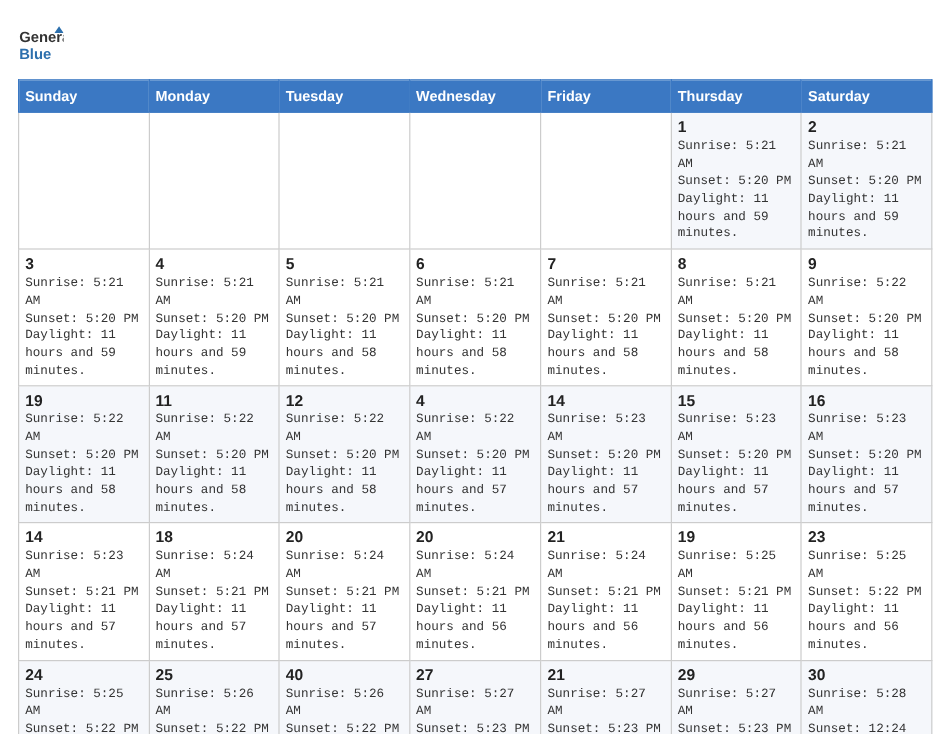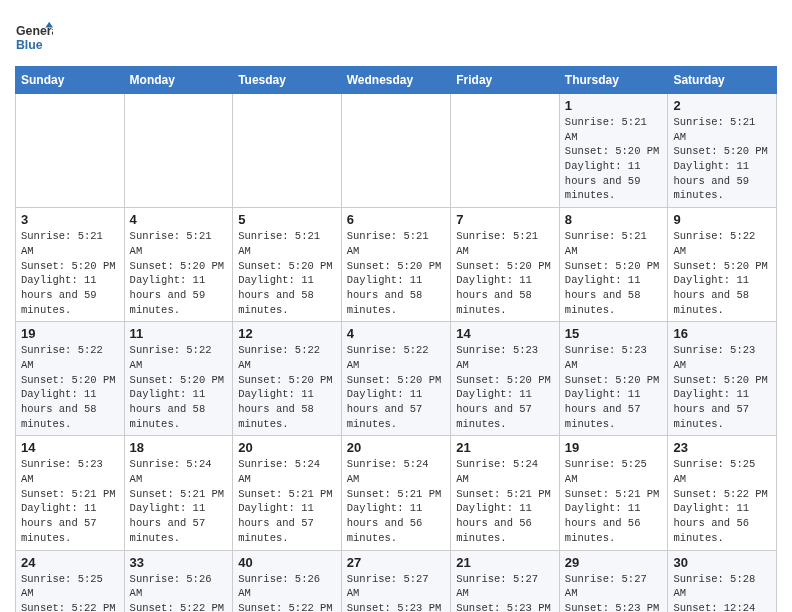--- a/index.html
+++ b/index.html
@@ -277,21 +277,21 @@
           </td>
         </tr>
         <tr>
           <td>
             <div class="day-number">24</div>
             <div class="day-detail" style="white-space: pre-line;">Sunrise: 5:25 AM
 Sunset: 5:22 PM
 Daylight: 11 hours and 56 minutes.</div>
           </td>
           <td>
-            <div class="day-number">33</div>
+            <div class="day-number">25</div>
             <div class="day-detail" style="white-space: pre-line;">Sunrise: 5:26 AM
 Sunset: 5:22 PM
 Daylight: 11 hours and 56 minutes.</div>
           </td>
           <td>
             <div class="day-number">40</div>
             <div class="day-detail" style="white-space: pre-line;">Sunrise: 5:26 AM
 Sunset: 5:22 PM
 Daylight: 11 hours and 56 minutes.</div>
           </td>

